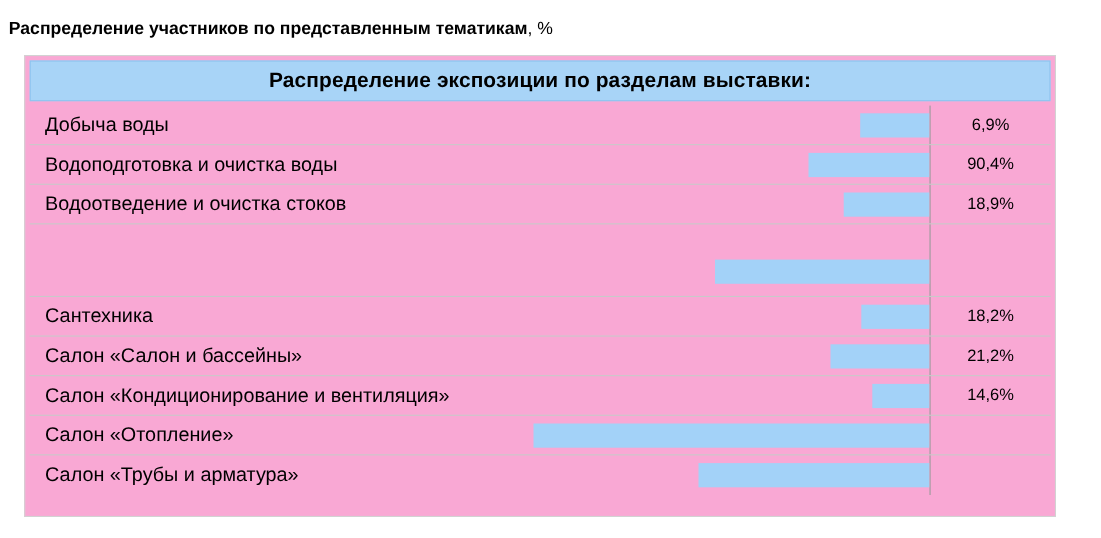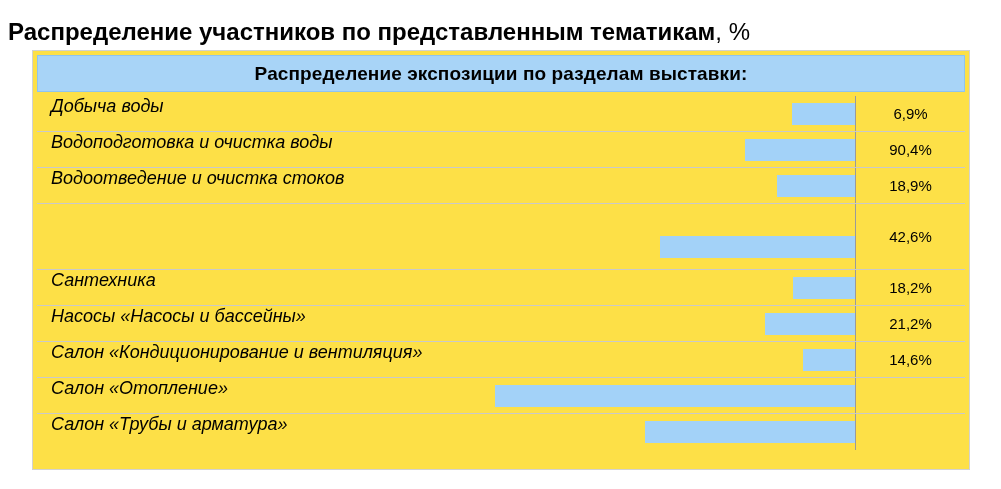--- a/index.html
+++ b/index.html
@@ -17,39 +17,39 @@
     position: relative;
     width: 1001px;
     height: 489px;
     background: #ffffff;
   }
   
   .page-title {
     position: absolute;
     left: 8px;
     top: 18px;
-    font-size: 24px;
+    font-size: 16px;
     color: #000000;
     white-space: nowrap;
   }
   .page-title .strong {
     font-weight: bold;
   }
   .page-title .normal {
     font-weight: normal;
   }
 
   
   .chart-frame {
     position: absolute;
-    left: 32px;
+    left: 22px;
     top: 50px;
     width: 938px;
     height: 420px;
-    background: #fde047;
+    background: #f9a8d4;
     border: 1px solid #d2d2d2;
     box-sizing: border-box;
   }
 
   
   .chart-header {
     height: 37px;
     margin: 4px 4px 0 4px;
     background: #a8d4f7;
     border: 1px solid #8ec4ef;
@@ -83,23 +83,22 @@
   }
 
   
   .cell-bar {
     position: relative;
     flex: 0 0 819px;
     width: 819px;
     border-right: 1px solid #9a9a9a;
     box-sizing: border-box;
     display: flex;
-    align-items: flex-start;
+    align-items: center;
     overflow: hidden;
-    font-style: italic;
   }
   .bar-track {
     position: absolute;
     left: 0;
     top: 0;
     right: 0;
     bottom: 0;
     display: flex;
     align-items: center;
   }
@@ -181,39 +180,38 @@
         </div>
         <div class="cell-value">18,9%</div>
       </div>
 
       <div class="row tall">
         <div class="cell-bar">
           <div class="bar-track">
             <div class="bar" style="width:195px; top:auto; bottom:11px; transform:none;"></div>
           </div>
         </div>
-        <div class="cell-value">42,6%</div>
       </div>
 
       <div class="row">
         <div class="cell-bar">
           <div class="bar-track">
             <div class="bar" style="width:62px"></div>
           </div>
           <div class="label">Сантехника</div>
         </div>
         <div class="cell-value">18,2%</div>
       </div>
 
       <div class="row">
         <div class="cell-bar">
           <div class="bar-track">
             <div class="bar" style="width:90px"></div>
           </div>
-          <div class="label">Насосы «Насосы и бассейны»</div>
+          <div class="label">Салон «Салон и бассейны»</div>
         </div>
         <div class="cell-value">21,2%</div>
       </div>
 
       <div class="row">
         <div class="cell-bar">
           <div class="bar-track">
             <div class="bar" style="width:52px"></div>
           </div>
           <div class="label">Салон «Кондиционирование и вентиляция»</div>

